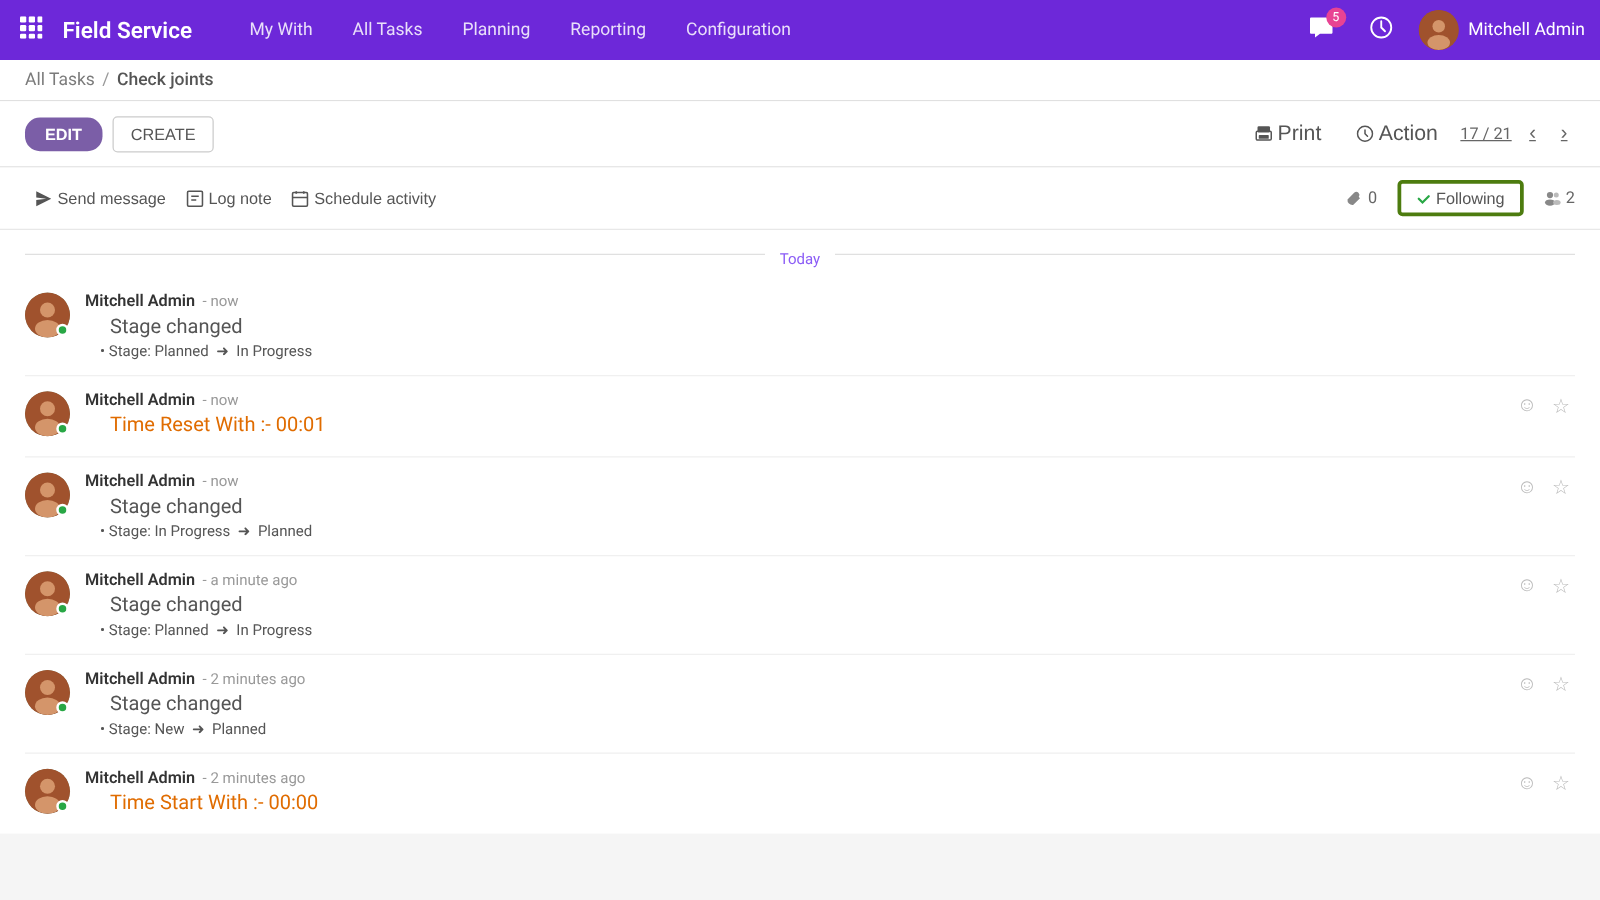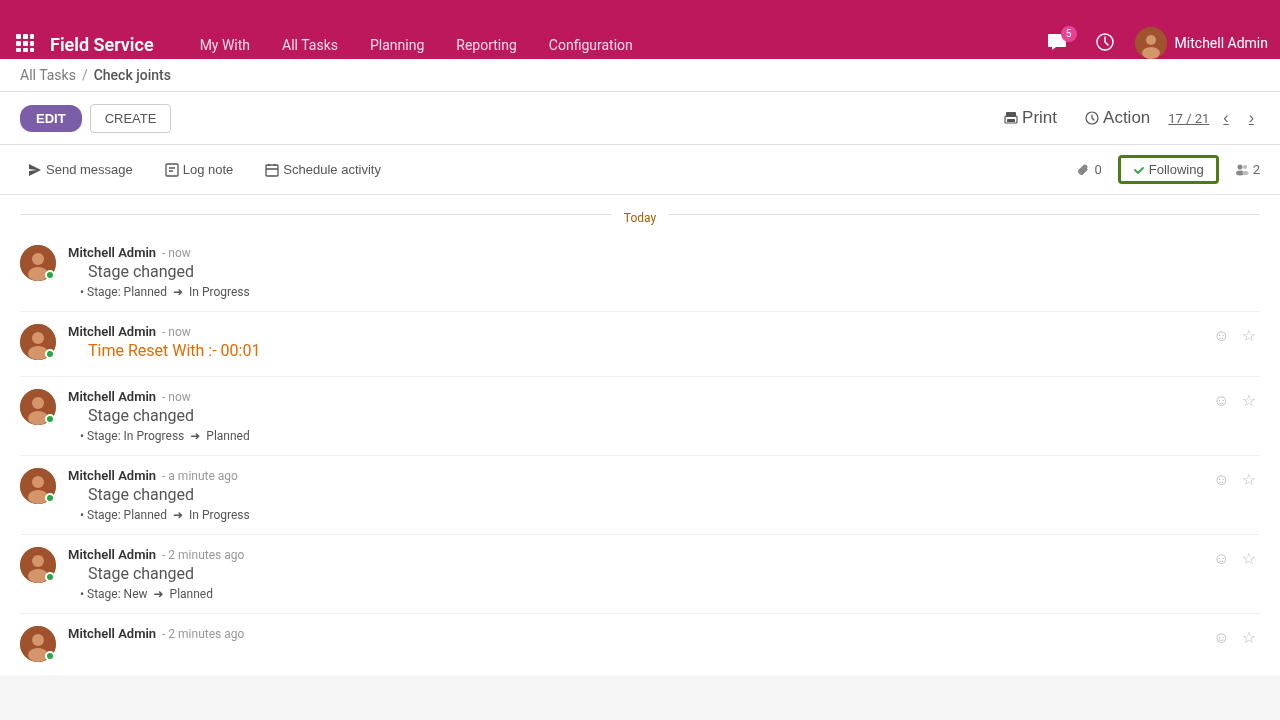--- a/index.html
+++ b/index.html
@@ -1,23 +1,23 @@
 <!DOCTYPE html>
 <html><head>
   <meta charset="utf-8">
   <style>
     * { margin: 0; padding: 0; box-sizing: border-box; }
     body { font-family: -apple-system, BlinkMacSystemFont, 'Segoe UI', Roboto, sans-serif; font-size: 14px; background: #f5f5f5; color: #333; }
 
     
     .topnav {
-      background: #be185d;
-      height: 59px;
-      display: flex;
-      align-items: flex-end;
+      background: #6d28d9;
+      height: 48px;
+      display: flex;
+      align-items: center;
       padding: 0 12px;
       color: white;
     }
     .topnav-left { display: flex; align-items: center; gap: 12px; flex: 1; }
     .grid-icon { cursor: pointer; padding: 4px; }
     .app-title { font-size: 18px; font-weight: 600; color: white; margin-right: 24px; }
     .nav-item { color: rgba(255,255,255,0.85); padding: 6px 10px; cursor: pointer; font-size: 14px; border-radius: 4px; }
     .topnav-right { display: flex; align-items: center; gap: 12px; }
     .nav-icon-btn { position: relative; color: white; cursor: pointer; padding: 4px 8px; }
     .badge { position: absolute; top: -2px; right: -2px; background: #e84393; color: white; border-radius: 50%; width: 16px; height: 16px; font-size: 10px; display: flex; align-items: center; justify-content: center; }
@@ -81,21 +81,20 @@
     .pagination { display: flex; align-items: center; gap: 8px; font-size: 13px; color: #666; text-decoration: underline; }
     .pag-btn { background: none; border: none; cursor: pointer; color: #666; font-size: 16px; padding: 2px 6px; }
 
     
     .chatter-header {
       background: white;
       padding: 10px 20px;
       border-bottom: 1px solid #e8e8e8;
       display: flex;
       align-items: center;
-      gap: 16px;
     }
     .chatter-action-btn {
       background: none;
       border: none;
       cursor: pointer;
       font-size: 13px;
       color: #555;
       display: flex;
       align-items: center;
       gap: 4px;
@@ -120,21 +119,21 @@
 
     
     .messages-area {
       background: white;
       padding: 0 20px;
       min-height: 480px;
       overflow-y: auto;
     }
     .date-divider {
       text-align: center;
-      color: #a16207;
+      color: #8b5cf6;
       font-size: 12px;
       padding: 16px 0 8px;
       position: relative;
     }
     .date-divider::before {
       content: '';
       position: absolute;
       left: 0; right: 0;
       top: 50%;
       border-top: 1px solid #e0e0e0;
@@ -478,20 +477,21 @@
           <ellipse cx="18" cy="29" rx="10" ry="7" fill="#d4956a"></ellipse>
         </svg>
       </div>
       <div class="online-dot"></div>
     </div>
     <div class="message-body">
       <div class="message-header">
         <span class="message-author">Mitchell Admin</span>
         <span class="message-time">- 2 minutes ago</span>
       </div>
+      <div class="message-text highlight-text">Time Start With :- 00:00</div>
     </div>
     <div class="message-actions">
       <button class="msg-action-btn">☺</button>
       <button class="msg-action-btn">☆</button>
     </div>
   </div>
 
 </div>
 
 </body></html>

